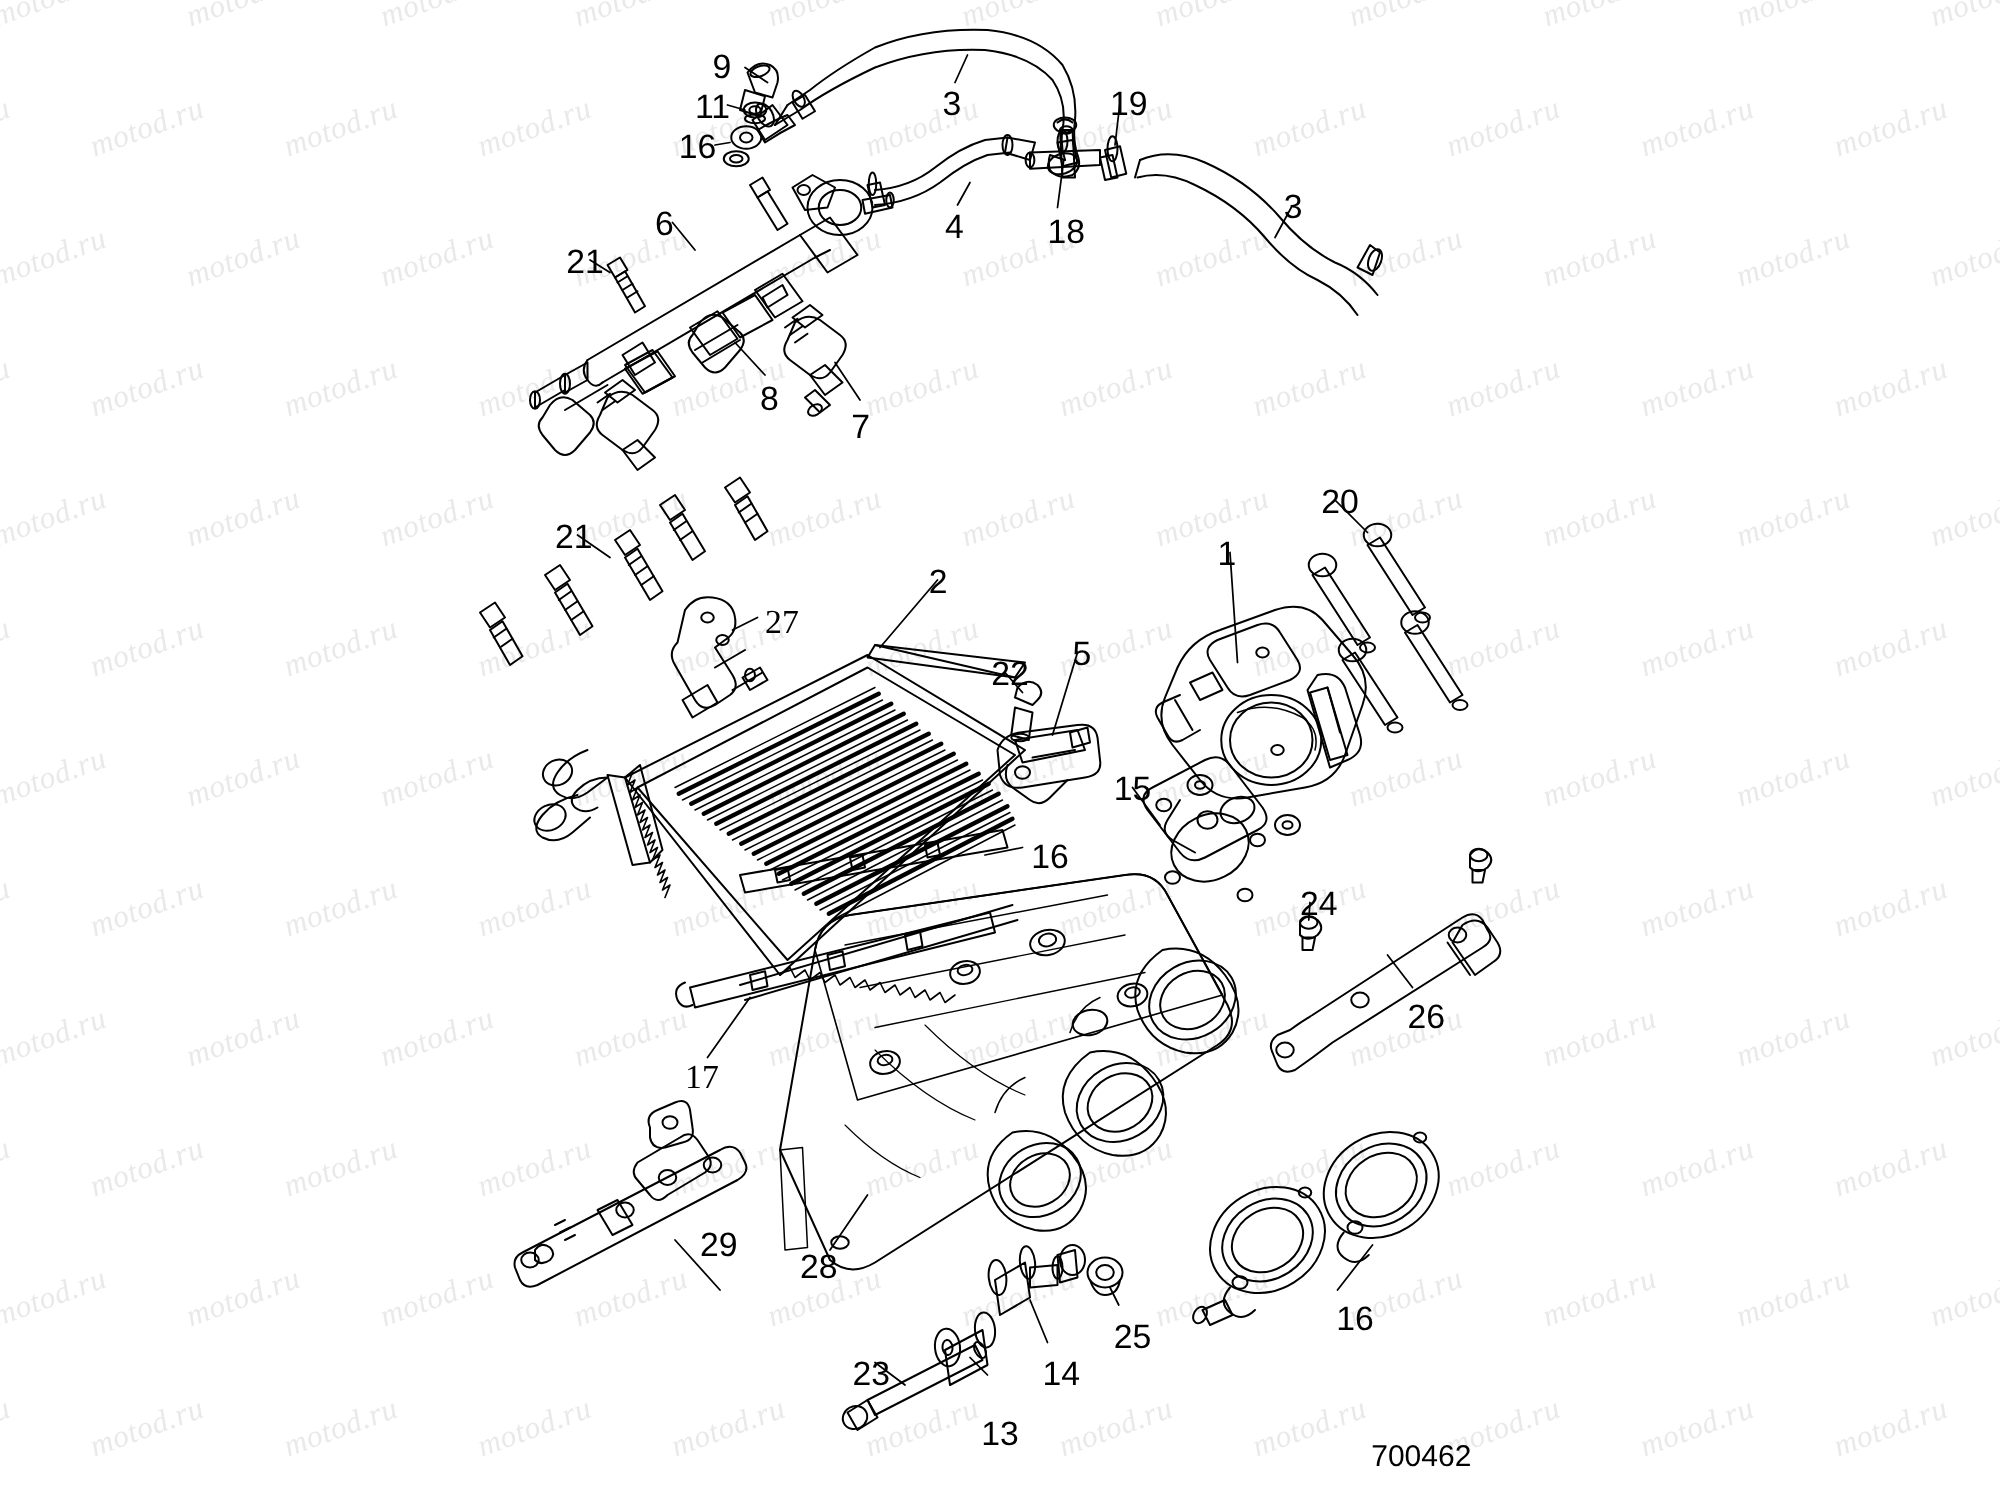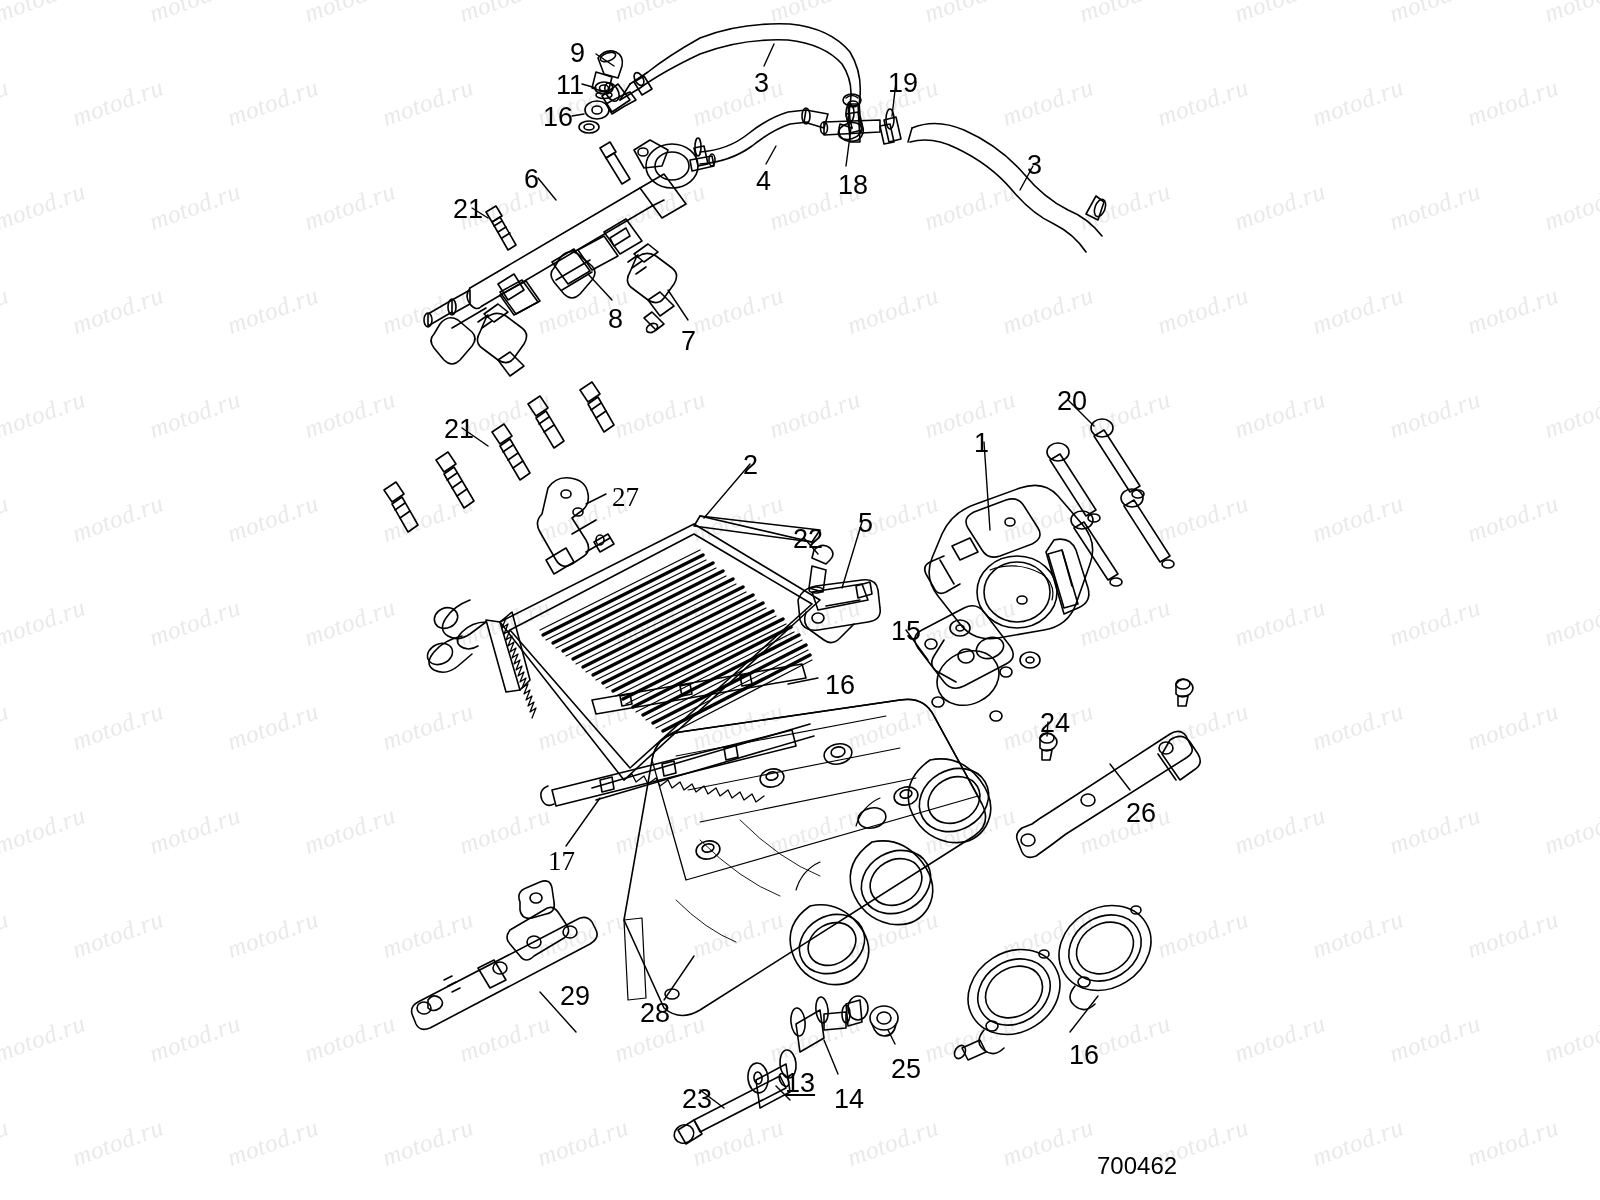--- a/index.html
+++ b/index.html
@@ -739,18 +739,18 @@
       <div class="callout" style="left: 825px; top: 672px;">16</div>
       <div class="callout" style="left: 1040px; top: 710px;">24</div>
       <div class="callout" style="left: 1126px; top: 800px;">26</div>
       <div class="callout" style="left: 548px; top: 848px; font-family: Liberation Serif, serif;">17</div>
       <div class="callout" style="left: 640px; top: 1000px;">28</div>
       <div class="callout" style="left: 560px; top: 983px;">29</div>
       <div class="callout" style="left: 1069px; top: 1042px;">16</div>
       <div class="callout" style="left: 891px; top: 1056px;">25</div>
       <div class="callout" style="left: 834px; top: 1086px;">14</div>
       <div class="callout" style="left: 682px; top: 1086px;">23</div>
-      <div class="callout" style="left: 785px; top: 1070px; text-decoration: underline;">13</div>
+      <div class="callout" style="left: 785px; top: 1134px;">13</div>
     </div>
 
   <div class="footer-part">700462</div>
 
 </div>
 
 </body></html>

